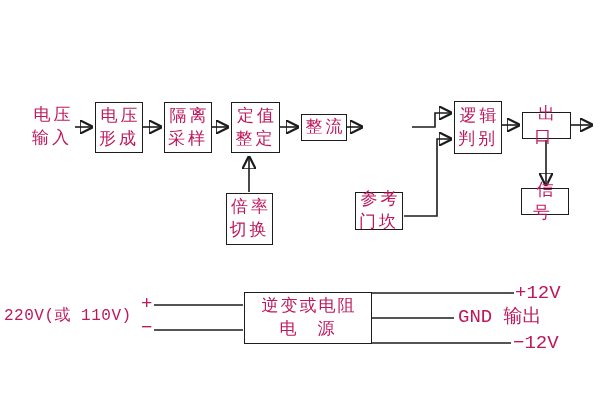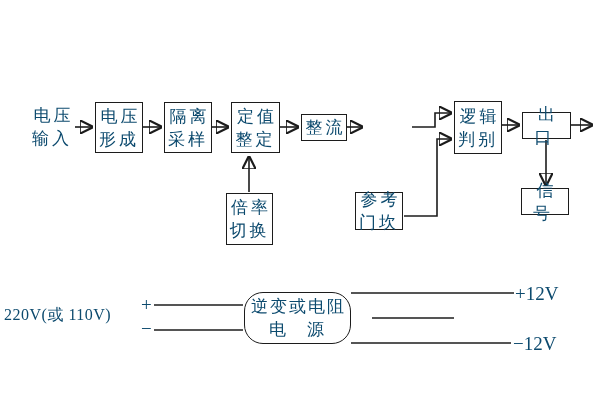--- a/index.html
+++ b/index.html
@@ -1,22 +1,22 @@
 <!DOCTYPE html>
 <html><head>
 <meta charset="utf-8">
 <style>
   html, body { margin: 0; padding: 0; background: #ffffff; }
   .canvas {
     position: relative;
     width: 600px;
     height: 400px;
     background: #ffffff;
-    font-family: Liberation Serif, serif;
-    color: #0c4a6e;
+    font-family: Liberation Mono, monospace;
+    color: #be185d;
     overflow: hidden;
   }
   .wires {
     position: absolute;
     left: 0; top: 0;
     width: 600px; height: 400px;
   }
   .wires path {
     fill: none;
     stroke: #1c1c1c;
@@ -115,27 +115,28 @@
   <div class="box wide" style="left:522px; top:112px; width:49px; height:27px;">出口</div>
 
   <div class="box wide" style="left:521px; top:188px; width:48px; height:27px;">信号</div>
 
   <div class="box" style="left:226px; top:193px; width:47px; height:52px;">倍率
 切换</div>
 
   <div class="box" style="left:355px; top:192px; width:48px; height:38px;">参考
 门坎</div>
 
-  <div class="box" style="left:244px; top:292px; width:107px; height:52px; letter-spacing:2px; text-indent:2px;border-radius:19px;">逆变或电阻
+  <div class="box" style="left:244px; top:292px; width:128px; height:52px; letter-spacing:2px; text-indent:2px;">逆变或电阻
 电　源</div>
 
   <div class="mains" style="left:4px; top:305px;">220V(或 110V)</div>
 
   <div class="polarity" style="left:141px; top:295px;">+</div>
 
   <div class="polarity" style="left:141px; top:319px;">−</div>
 
   <div class="out-label" style="left:515px; top:283px;">+12V</div>
 
+  <div class="out-label" style="left:458px; top:307px;">GND 输出</div>
 
   <div class="out-label" style="left:513px; top:333px;">−12V</div>
 
 </div>
 
 </body></html>

